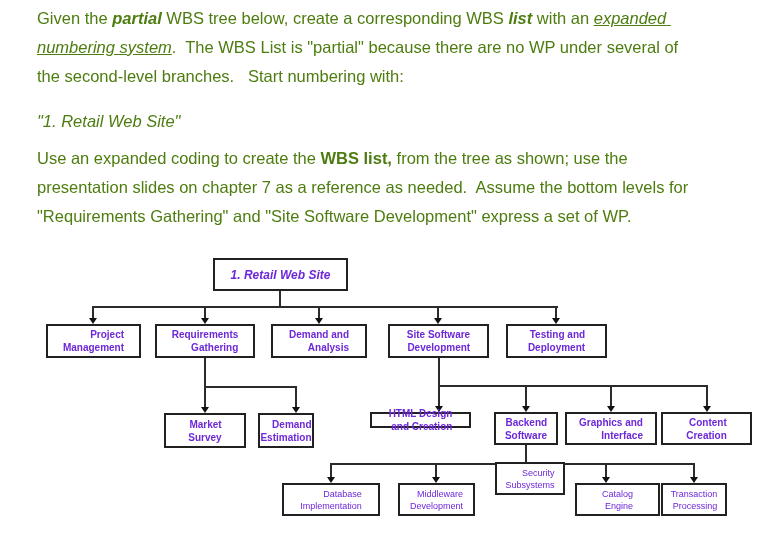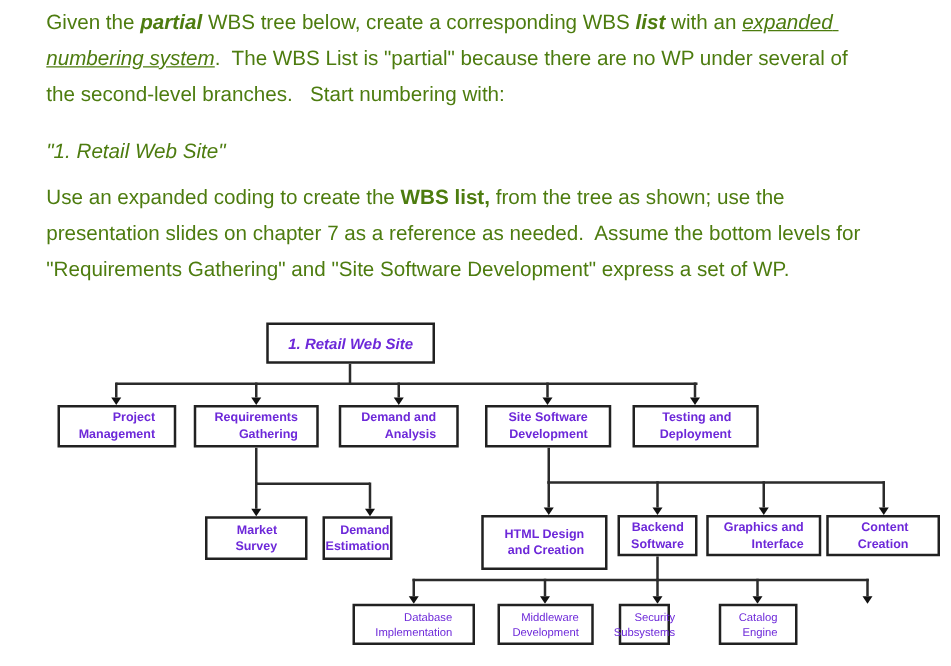--- a/index.html
+++ b/index.html
@@ -124,31 +124,33 @@
     <div class="wbs-box lvl2" style="left:388px;top:324px;width:101px;height:34px">Site Software
 Development</div>
     <div class="wbs-box lvl2" style="left:506px;top:324px;width:101px;height:34px">Testing and
 Deployment</div>
 
     <div class="wbs-box lvl3" style="left:164px;top:413px;width:82px;height:35px">Market
 Survey</div>
     <div class="wbs-box lvl3" style="left:258px;top:413px;width:56px;height:35px">Demand
 Estimation</div>
 
-    <div class="wbs-box lvl3" style="left:385px;top:412px;width:101px;height:44px">HTML Design
+    <div class="wbs-box lvl3" style="left:370px;top:412px;width:101px;height:16px">HTML Design
 and Creation</div>
     <div class="wbs-box lvl3" style="left:494px;top:412px;width:64px;height:33px">Backend
 Software</div>
     <div class="wbs-box lvl3" style="left:661px;top:412px;width:91px;height:33px">Content
 Creation</div>
     <div class="wbs-box lvl3" style="left:565px;top:412px;width:92px;height:33px">Graphics and
 Interface</div>
 
     <div class="wbs-box lvl4" style="left:282px;top:483px;width:98px;height:33px">Database
 Implementation</div>
     <div class="wbs-box lvl4" style="left:398px;top:483px;width:77px;height:33px">Middleware
 Development</div>
-    <div class="wbs-box lvl4" style="left:495px;top:483px;width:41px;height:33px">Security
+    <div class="wbs-box lvl4" style="left:495px;top:462px;width:70px;height:33px">Security
 Subsystems</div>
-    <div class="wbs-box lvl4" style="left:575px;top:483px;width:63px;height:33px">Catalog
+    <div class="wbs-box lvl4" style="left:575px;top:483px;width:85px;height:33px">Catalog
 Engine</div>
+    <div class="wbs-box lvl4" style="left:661px;top:483px;width:66px;height:33px">Transaction
+Processing</div>
   </div>
 </div>
 
 </body></html>

